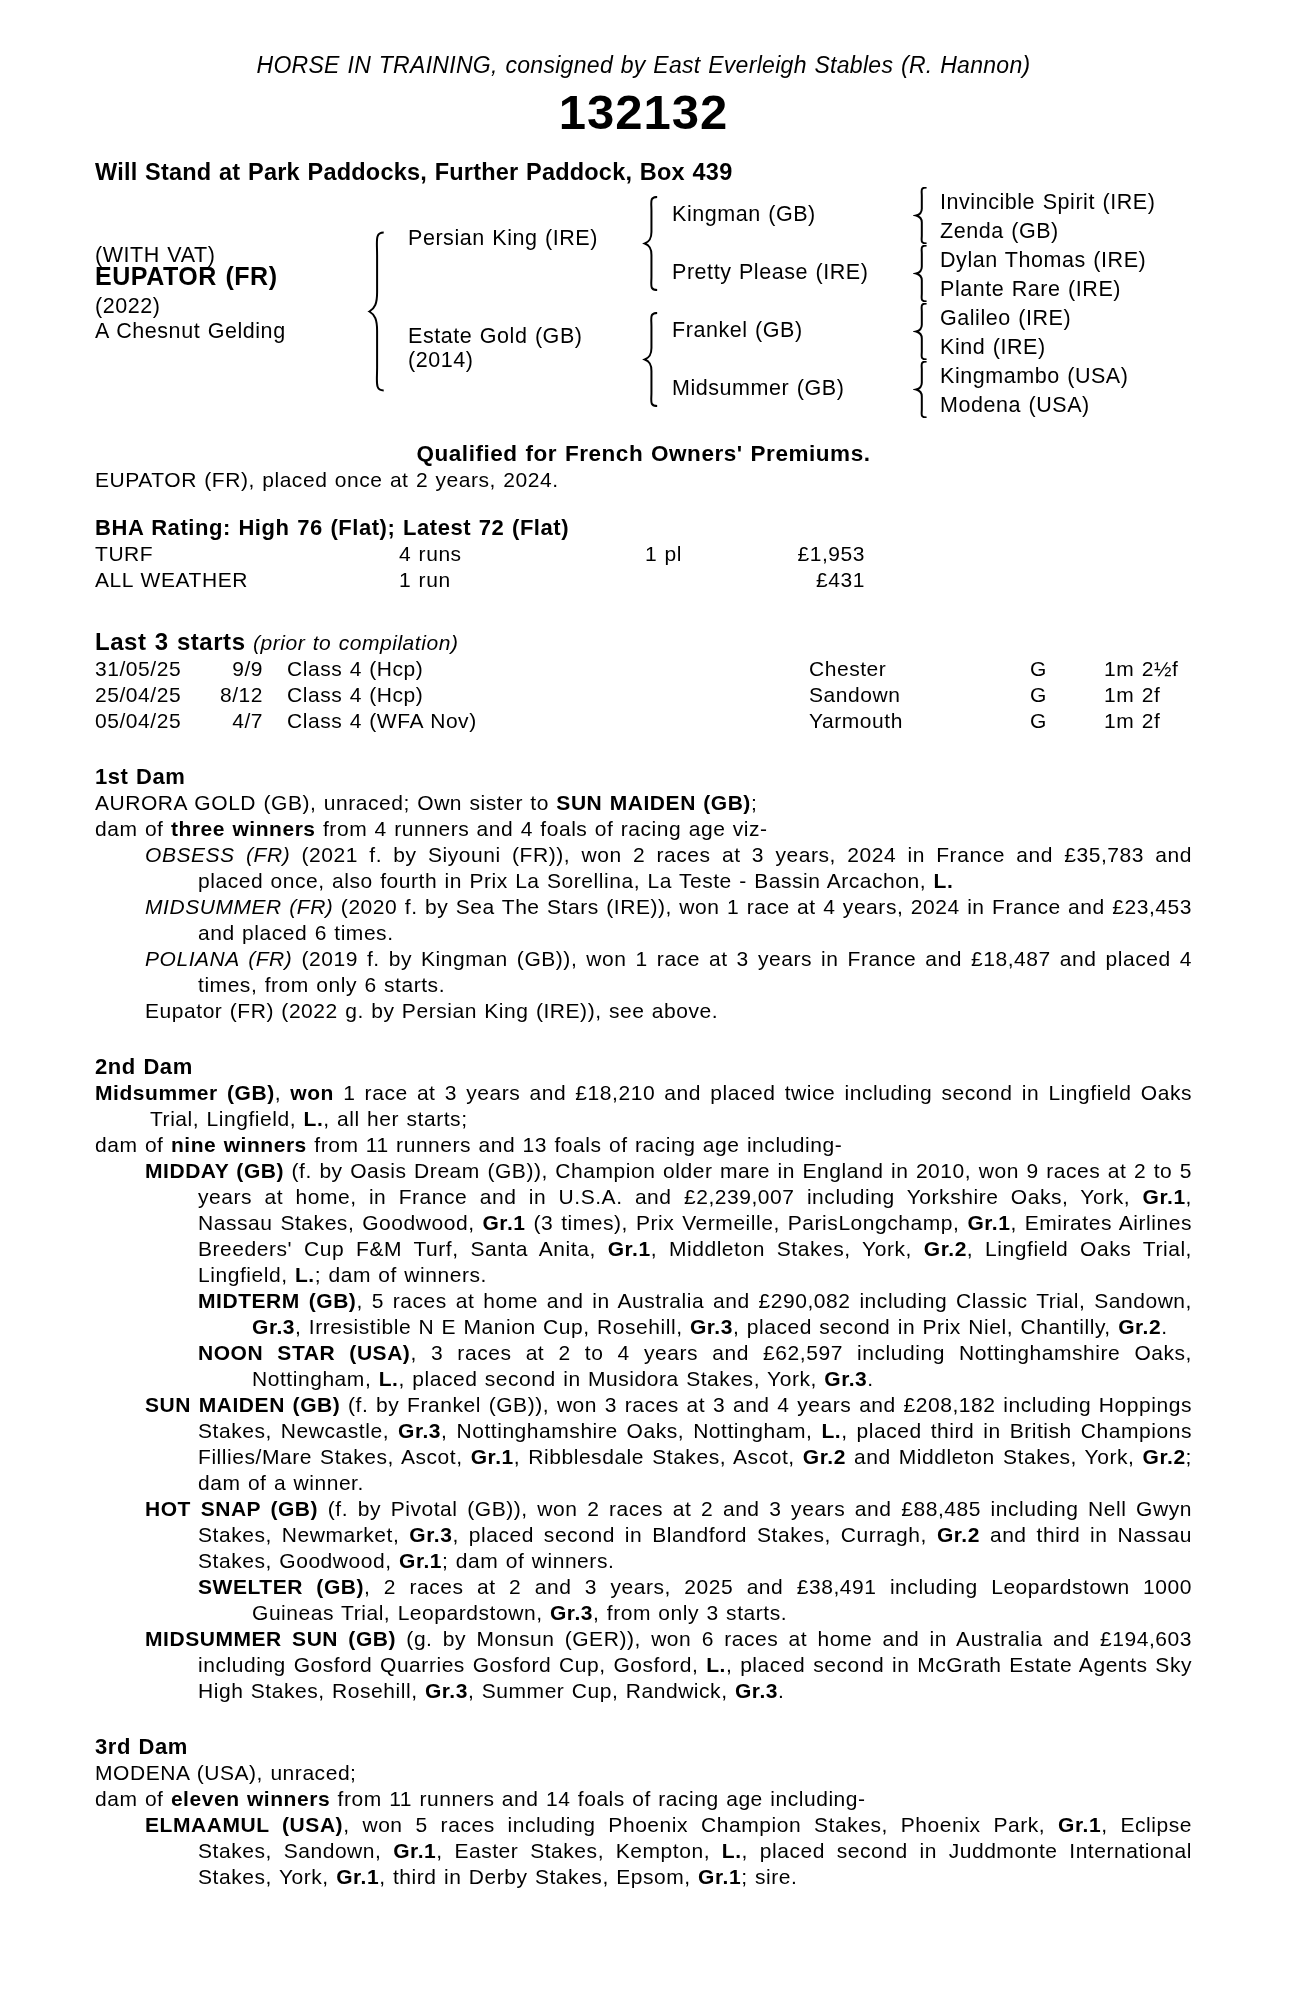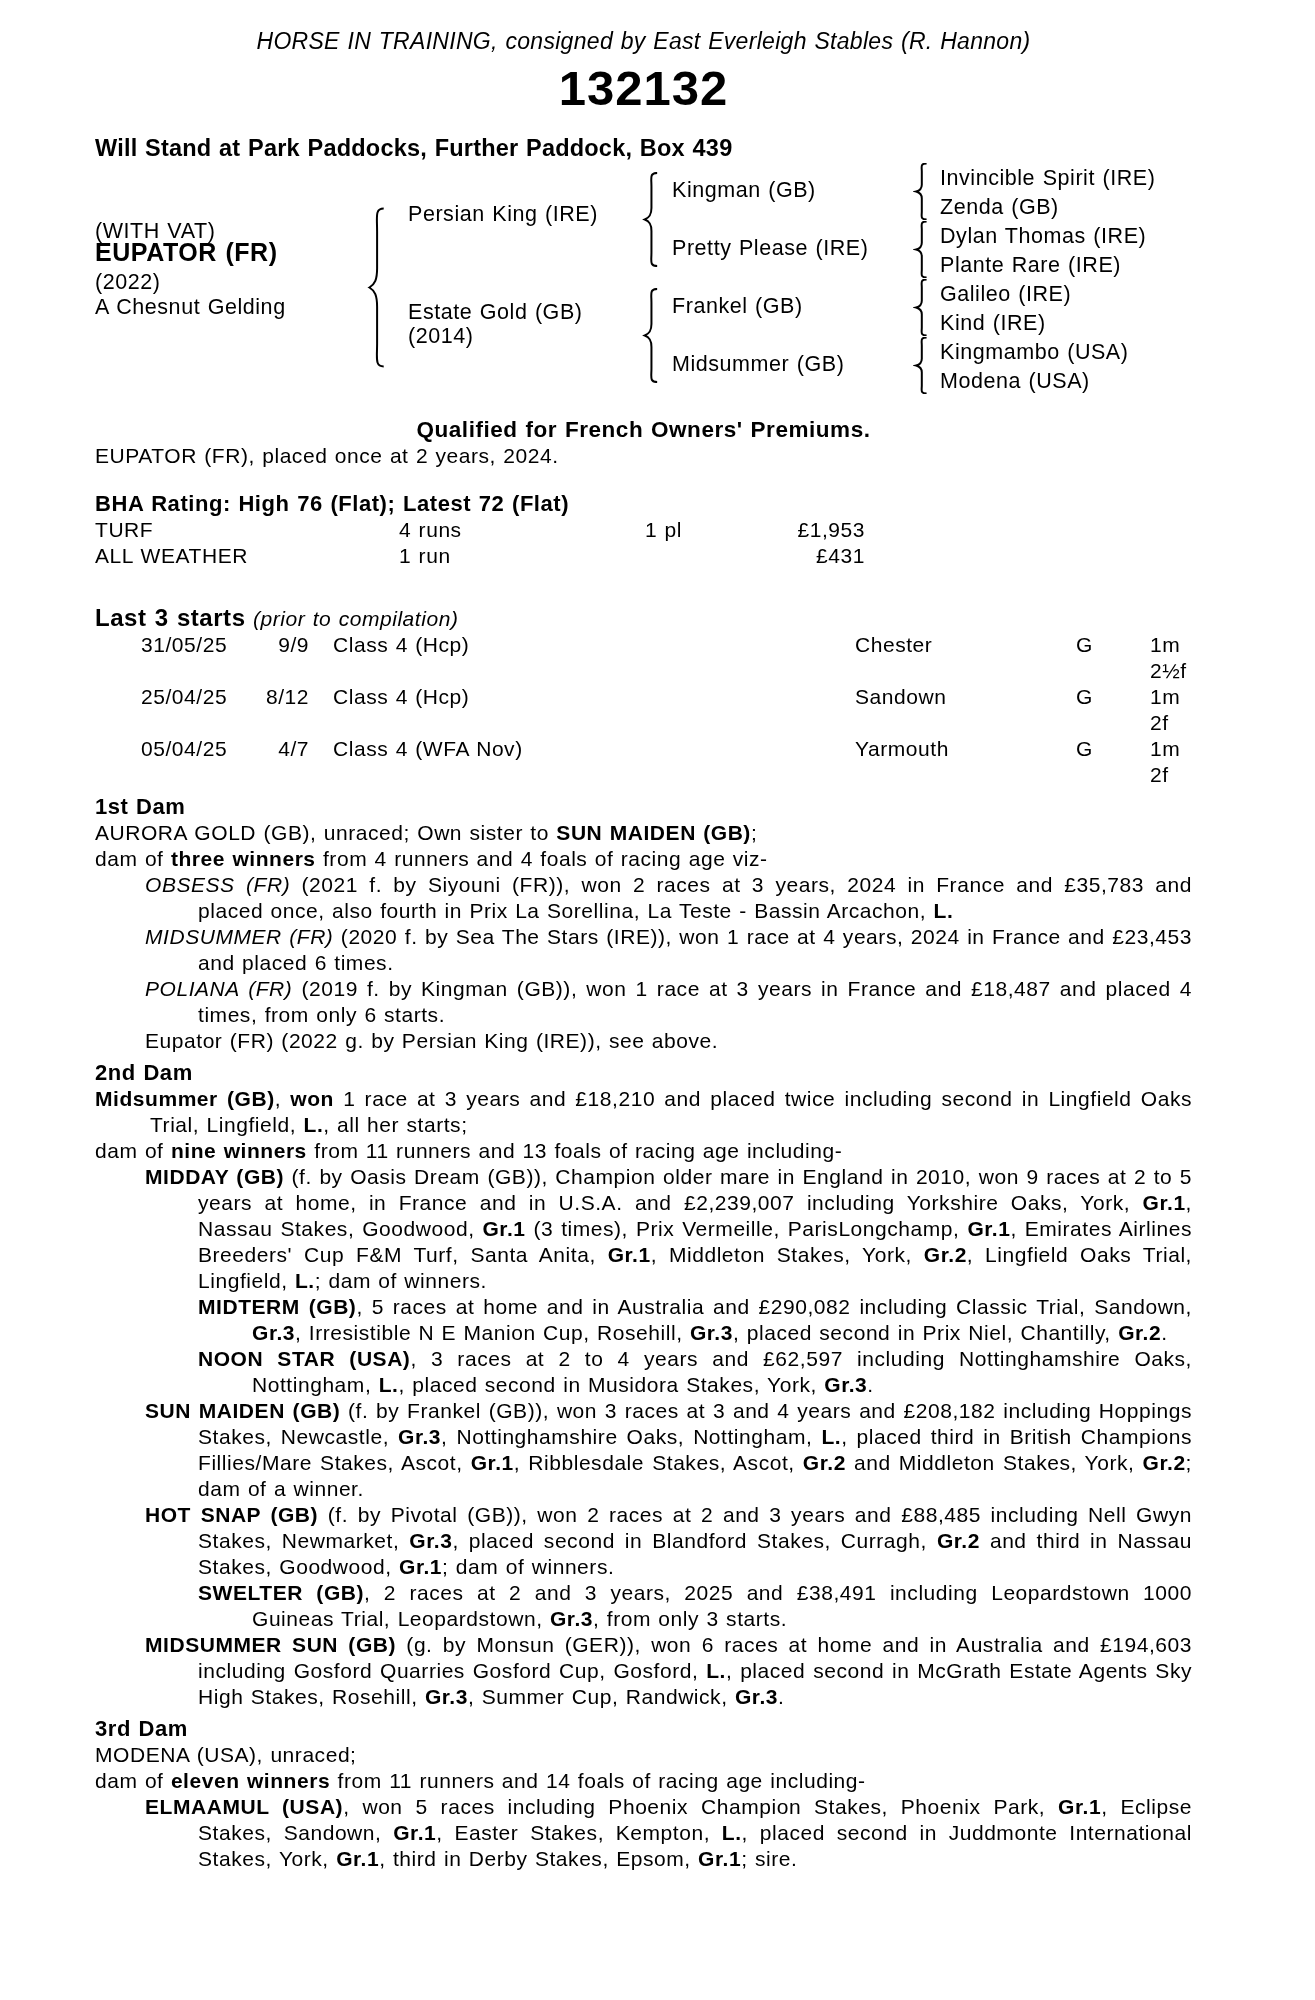--- a/index.html
+++ b/index.html
@@ -1,44 +1,44 @@
 <!DOCTYPE html>
 <html><head>
 <meta charset="utf-8">
 <style>
   html,body{margin:0;padding:0;background:#ffffff;}
   body{
     width:1315px;height:2000px;overflow:hidden;color:#000;
     font-family:"Liberation Sans",sans-serif;
     font-size:21px;line-height:26px;letter-spacing:.55px;word-spacing:1px;
   }
-  .content{padding:28px 123px 0 95px;}
+  .content{padding:52px 123px 0 95px;}
   .consignor{text-align:center;font-style:italic;font-size:23px;letter-spacing:.3px;}
   .lot-row{display:flex;justify-content:center;align-items:flex-start;
     font-weight:bold;font-size:49px;line-height:1;margin-top:10px;letter-spacing:1px;}
   .stand-line{font-weight:bold;font-size:23.5px;margin-top:22px;letter-spacing:.2px;}
   
   .pedigree{position:relative;height:238px;margin-top:4px;font-size:21.5px;}
   .ped-abs{position:absolute;white-space:nowrap;line-height:22px;}
   .ped-name{font-weight:bold;font-size:25px;}
   .brace{position:absolute;}
   
   .qualified{text-align:center;font-weight:bold;font-size:22.5px;margin-top:14px;}
   .race-note{margin-top:0;}
   .bha-heading{font-weight:bold;font-size:22px;margin-top:22px;}
   .record-row{display:grid;grid-template-columns:284px 226px 50px 150px;gap:20px;}
   .record-row .earn{text-align:right;}
   .last3{margin-top:36px;}
   .last3-heading .t{font-weight:bold;font-size:24px;margin-top:23px;}
   .last3-heading .s{font-style:italic;}
-  .race-row{display:grid;grid-template-columns:100px 68px 546px 221px 74px 1fr;margin-left:46px;}
+  .race-row{display:grid;grid-template-columns:100px 68px 546px 221px 74px 1fr;}
   .race-row .pos{text-align:right;}
   .race-row .cls{padding-left:24px;box-sizing:border-box;}
   
-  .dam-heading{font-weight:bold;font-size:22px;margin-top:6px;}
+  .dam-heading{font-weight:bold;font-size:22px;margin-top:30px;}
   .para{text-align:justify;}
   .p0{padding-left:55px;text-indent:-55px;}
   .p1{padding-left:103px;text-indent:-53px;}
   .p2{padding-left:157px;text-indent:-54px;}
   .seg-b{font-weight:bold;}
   .seg-i{font-style:italic;}
 </style>
 </head>
 <body>
 

